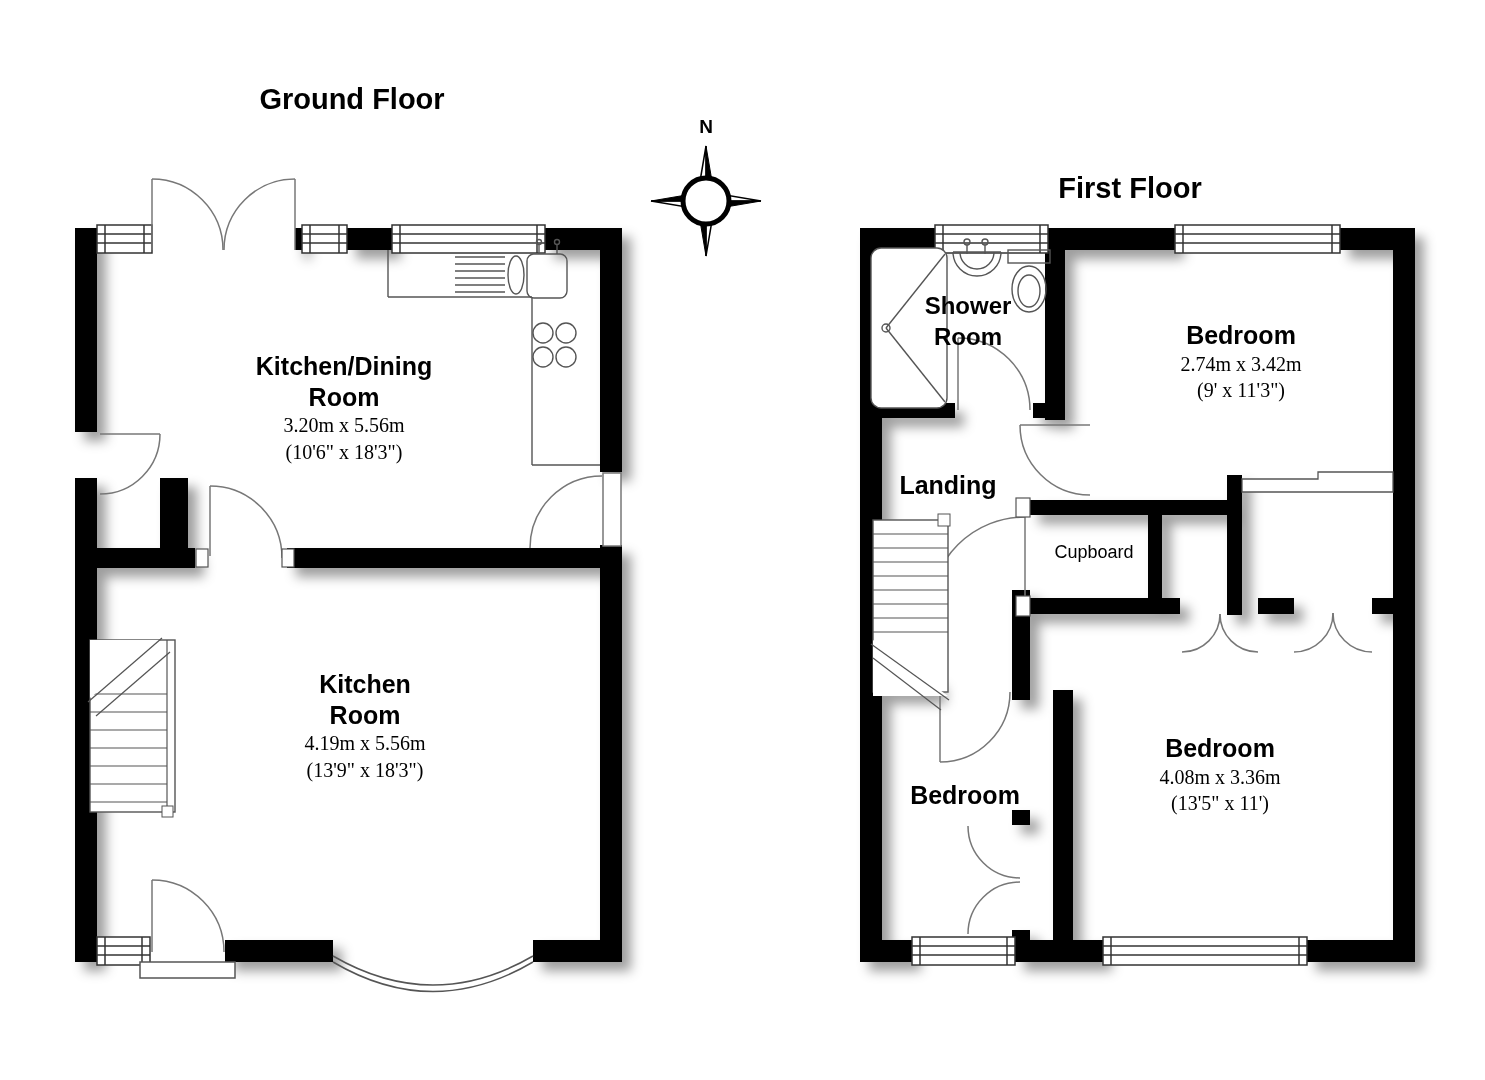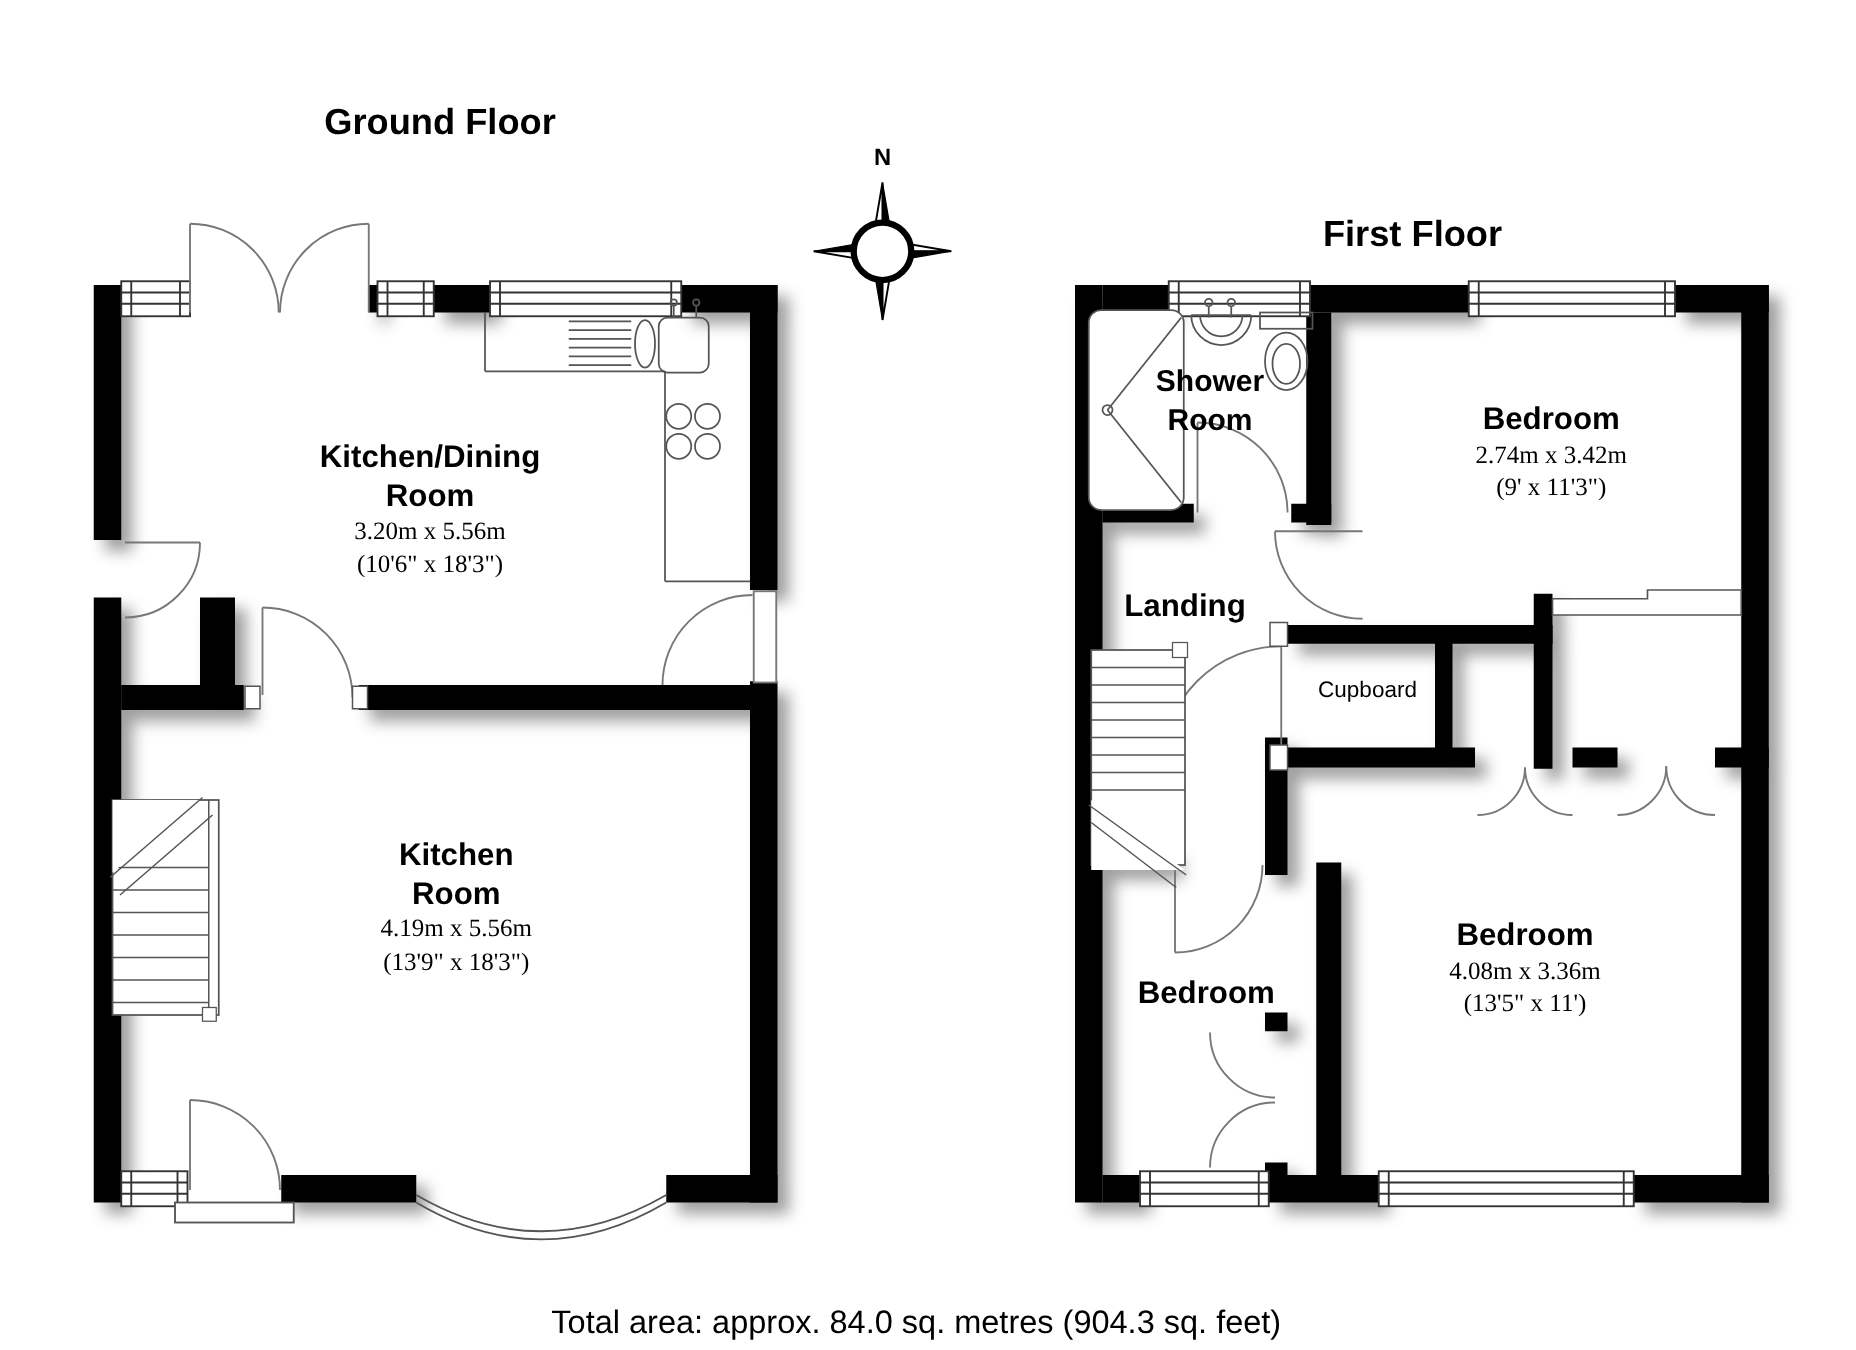--- a/index.html
+++ b/index.html
@@ -342,15 +342,14 @@
   <div class="lbl small-name" style="left:1094px;top:552px;">Cupboard</div>
 
   <div class="lbl room-name" style="left:965px;top:795px;">Bedroom</div>
 
   <div class="lbl" style="left:1220px;top:775px;">
     <div class="room-name">Bedroom</div>
     <div class="room-dims">4.08m x 3.36m</div>
     <div class="room-dims">(13'5" x 11')</div>
   </div>
 
-  <div class="lbl total-lbl" style="left:733px;top:1058px;">Total area: approx. 84.0 sq. metres (904.3 sq. feet)</div>
 
 </div>
 
 </body></html>

